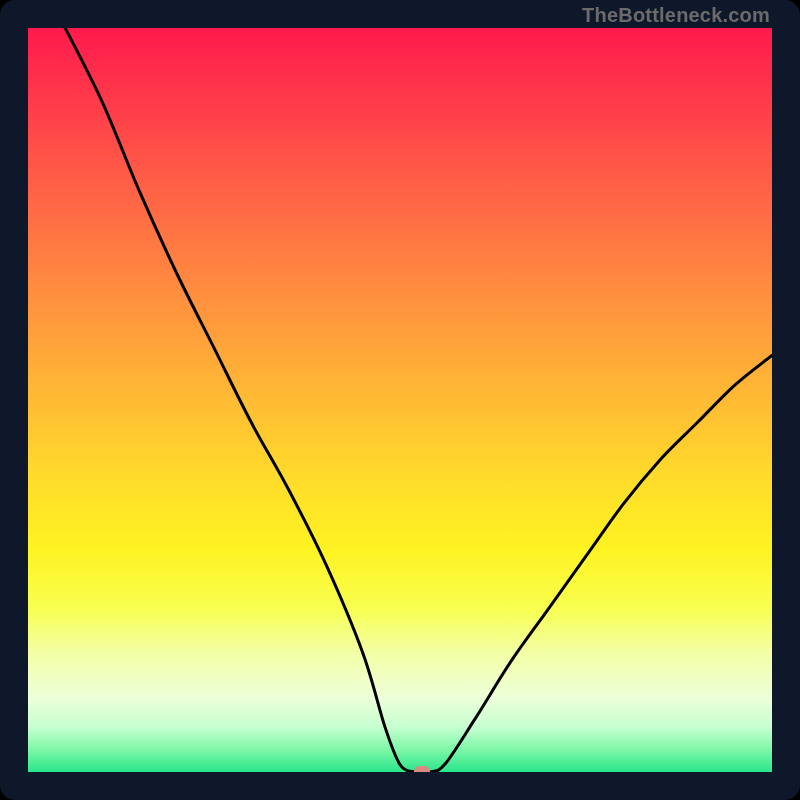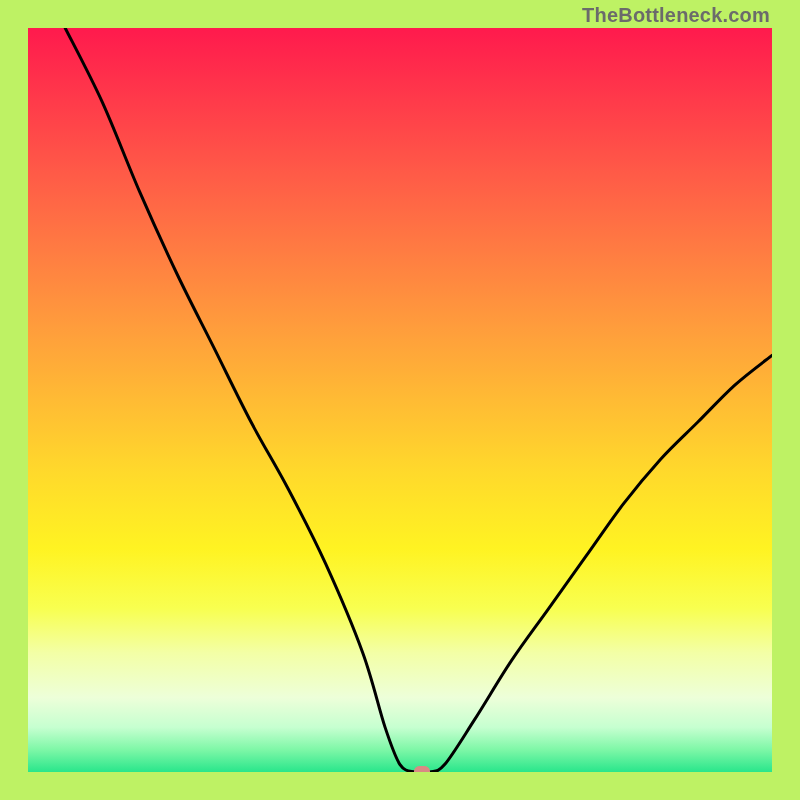--- a/index.html
+++ b/index.html
@@ -10,21 +10,22 @@
     background: #000;
     overflow: hidden;
     font-family: Arial, Helvetica, sans-serif;
   }
   .frame {
     position: absolute;
     left: 0;
     top: 0;
     width: 800px;
     height: 800px;
-    background: #bef264;
+    background: #0f172a;
+    border-radius: 15px;
   }
   .plot-area {
     position: absolute;
     left: 28px;
     top: 28px;
     width: 744px;
     height: 744px;
     background: linear-gradient(to bottom,
       #ff1a4d 0%,
       #ff3b4a 10%,

